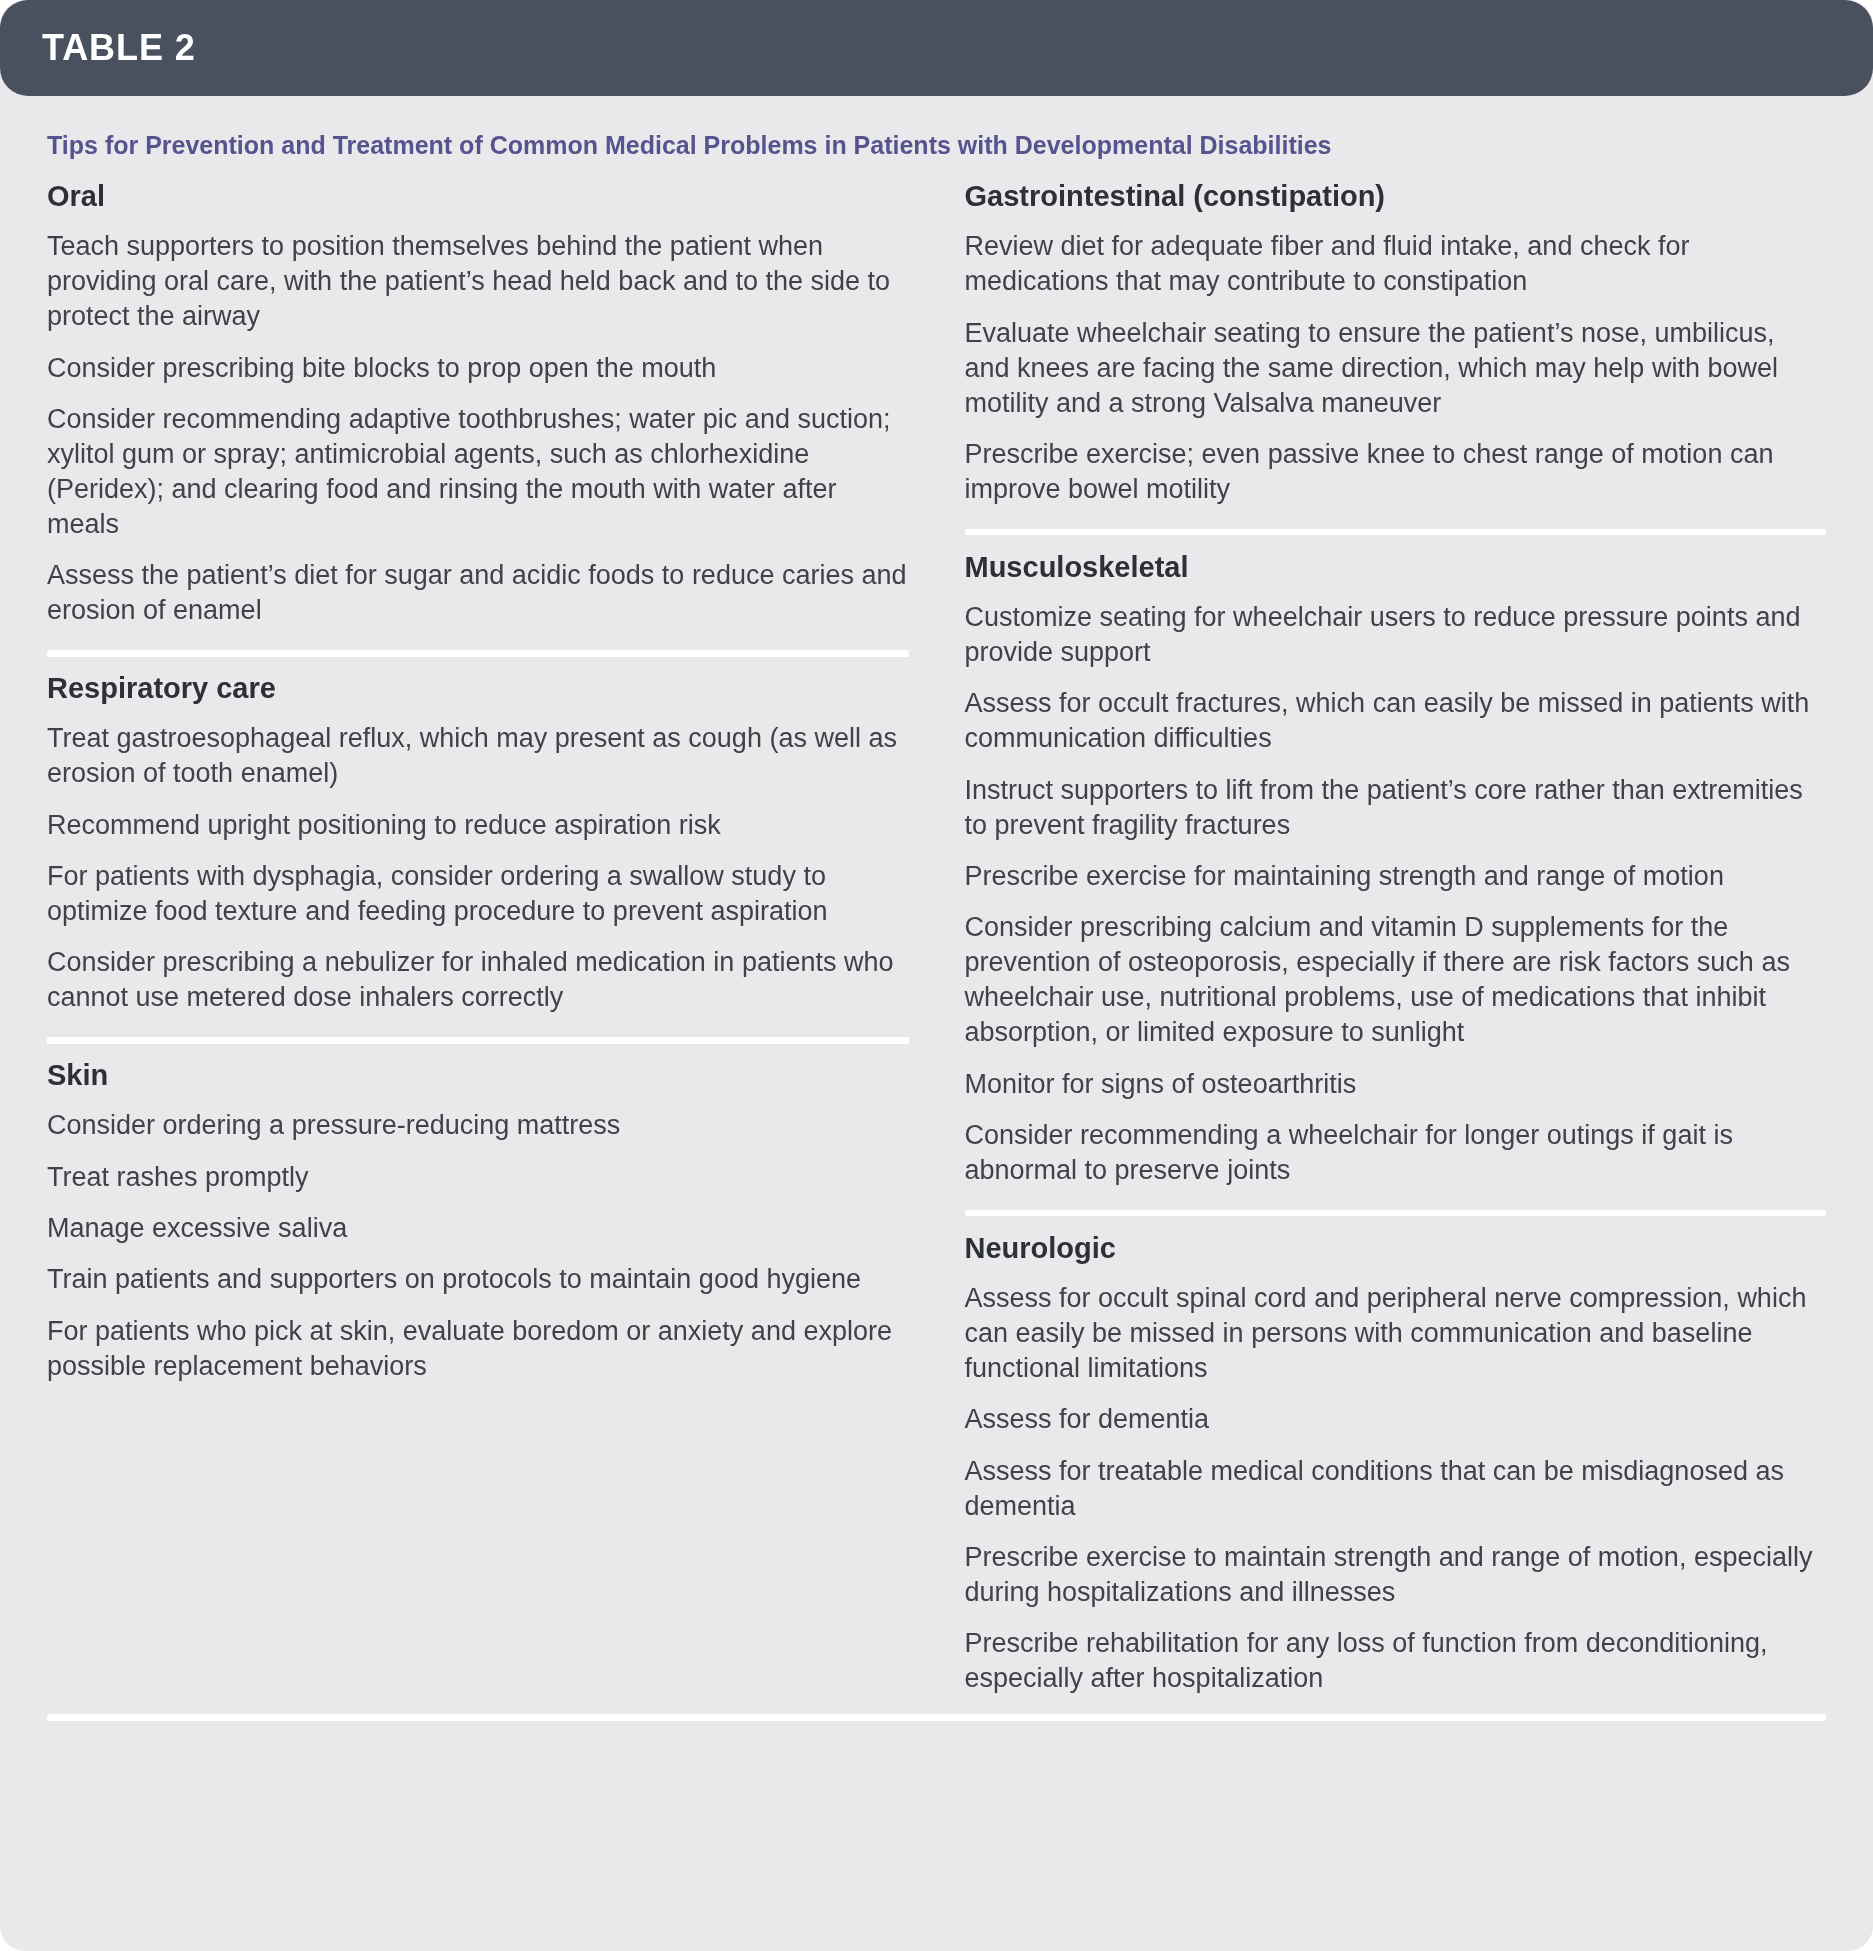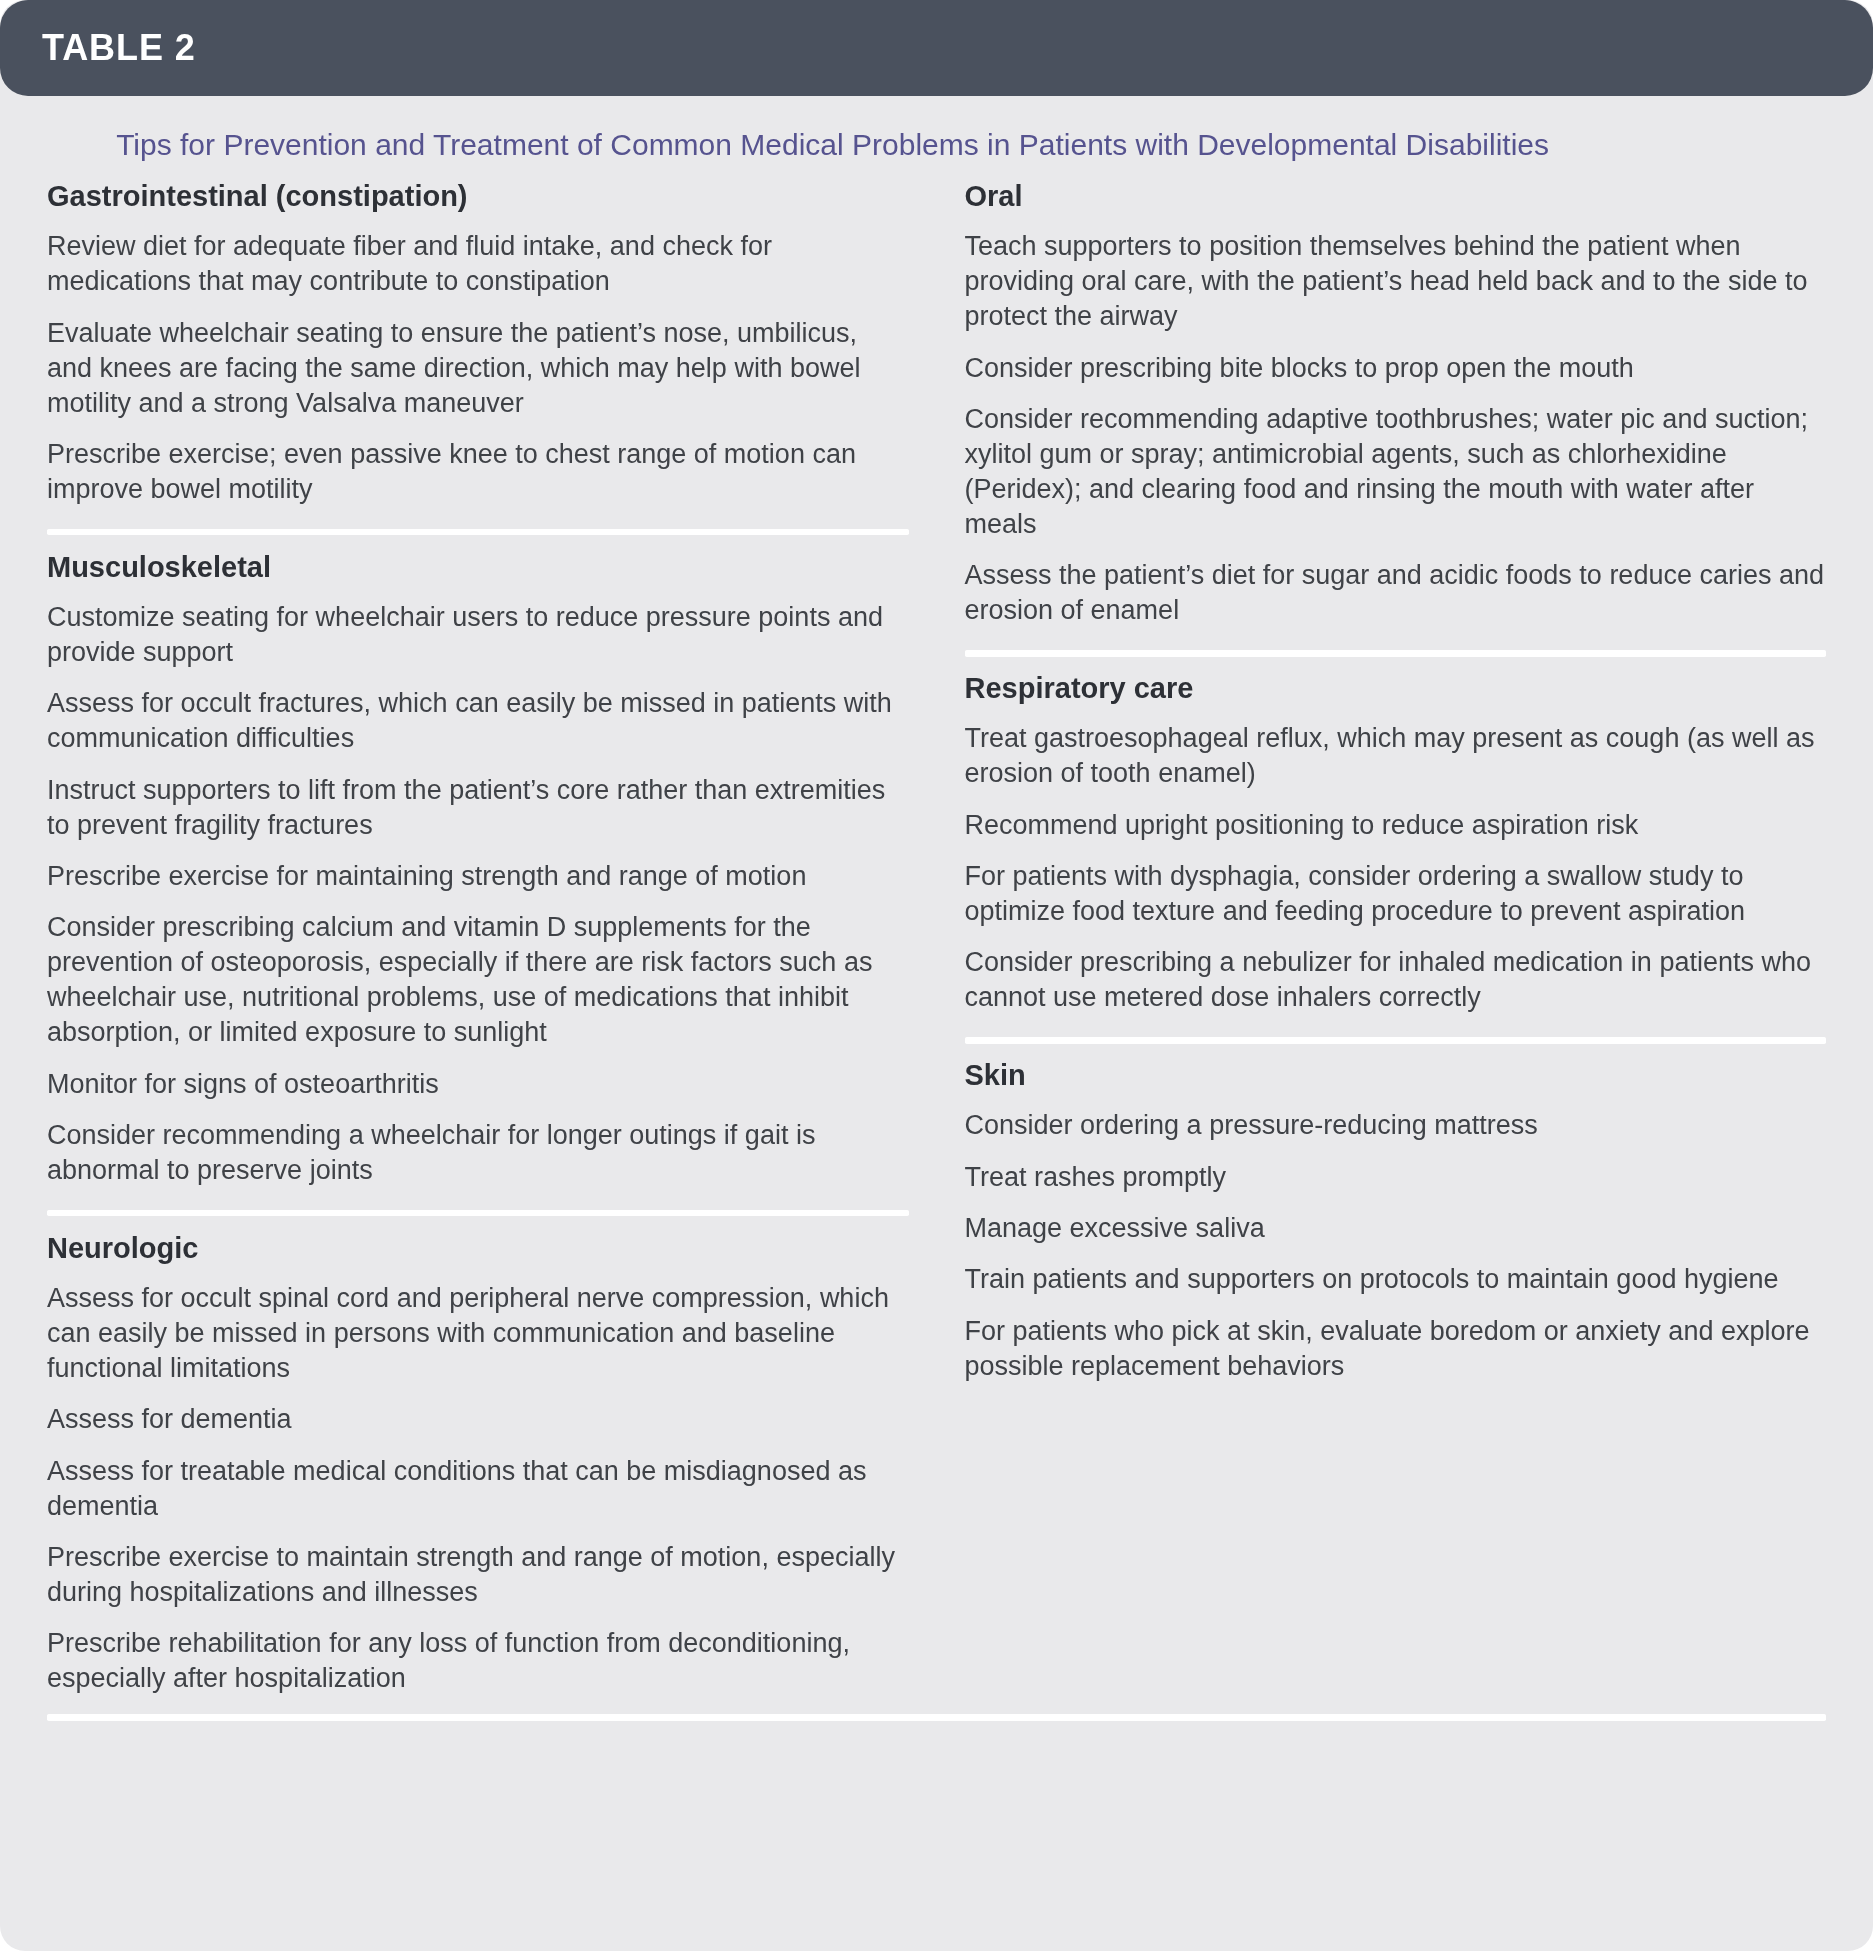--- a/index.html
+++ b/index.html
@@ -29,24 +29,23 @@
   .table-header .table-number {
     color: #ffffff;
     font-size: 36px;
     font-weight: bold;
     letter-spacing: 0.9px;
   }
   .table-title {
     margin: 22px 49px 7.2px 47px;
     max-width: 1502px;
     color: var(--title-color, #56538f);
-    font-size: 30px;
+    font-size: 25px;
     line-height: 54px;
-    font-weight: normal;
-    text-align: right;
+    font-weight: bold;
   }
   .columns {
     display: flex;
     gap: 56px;
     padding: 0 47px;
     align-items: flex-start;
   }
   .col {
     flex: 1 1 0;
     min-width: 0;
@@ -88,20 +87,46 @@
 <body>
 
 <div class="card">
   <div class="table-header">
     <span class="table-number">TABLE 2</span>
   </div>
   <h1 class="table-title">Tips for Prevention and Treatment of Common Medical Problems in Patients with Developmental Disabilities</h1>
   <div class="columns">
     <div class="col">
         <section>
+          <h2>Oral</h2>
+          <p class="tip">Teach supporters to position themselves behind the patient when providing oral care, with the patient’s head held back and to the side to protect the airway</p>
+          <p class="tip">Consider prescribing bite blocks to prop open the mouth</p>
+          <p class="tip">Consider recommending adaptive toothbrushes; water pic and suction; xylitol gum or spray; antimicrobial agents, such as chlorhexidine (Peridex); and clearing food and rinsing the mouth with water after meals</p>
+          <p class="tip">Assess the patient’s diet for sugar and acidic foods to reduce caries and erosion of enamel</p>
+        </section>
+        <div class="divider"></div>
+        <section>
+          <h2>Respiratory care</h2>
+          <p class="tip">Treat gastroesophageal reflux, which may present as cough (as well as erosion of tooth enamel)</p>
+          <p class="tip">Recommend upright positioning to reduce aspiration risk</p>
+          <p class="tip">For patients with dysphagia, consider ordering a swallow study to optimize food texture and feeding procedure to prevent aspiration</p>
+          <p class="tip">Consider prescribing a nebulizer for inhaled medication in patients who cannot use metered dose inhalers correctly</p>
+        </section>
+        <div class="divider"></div>
+        <section>
+          <h2>Skin</h2>
+          <p class="tip">Consider ordering a pressure-reducing mattress</p>
+          <p class="tip">Treat rashes promptly</p>
+          <p class="tip">Manage excessive saliva</p>
+          <p class="tip">Train patients and supporters on protocols to maintain good hygiene</p>
+          <p class="tip">For patients who pick at skin, evaluate boredom or anxiety and explore possible replacement behaviors</p>
+        </section>
+      </div>
+    <div class="col">
+        <section>
           <h2>Gastrointestinal (constipation)</h2>
           <p class="tip">Review diet for adequate fiber and fluid intake, and check for medications that may contribute to constipation</p>
           <p class="tip">Evaluate wheelchair seating to ensure the patient’s nose, umbilicus, and knees are facing the same direction, which may help with bowel motility and a strong Valsalva maneuver</p>
           <p class="tip">Prescribe exercise; even passive knee to chest range of motion can improve bowel motility</p>
         </section>
         <div class="divider"></div>
         <section>
           <h2>Musculoskeletal</h2>
           <p class="tip">Customize seating for wheelchair users to reduce pressure points and provide support</p>
           <p class="tip">Assess for occult fractures, which can easily be missed in patients with communication difficulties</p>
@@ -114,42 +139,16 @@
         <div class="divider"></div>
         <section>
           <h2>Neurologic</h2>
           <p class="tip">Assess for occult spinal cord and peripheral nerve compression, which can easily be missed in persons with communication and baseline functional limitations</p>
           <p class="tip">Assess for dementia</p>
           <p class="tip">Assess for treatable medical conditions that can be misdiagnosed as dementia</p>
           <p class="tip">Prescribe exercise to maintain strength and range of motion, especially during hospitalizations and illnesses</p>
           <p class="tip">Prescribe rehabilitation for any loss of function from deconditioning, especially after hospitalization</p>
         </section>
       </div>
-    <div class="col">
-        <section>
-          <h2>Oral</h2>
-          <p class="tip">Teach supporters to position themselves behind the patient when providing oral care, with the patient’s head held back and to the side to protect the airway</p>
-          <p class="tip">Consider prescribing bite blocks to prop open the mouth</p>
-          <p class="tip">Consider recommending adaptive toothbrushes; water pic and suction; xylitol gum or spray; antimicrobial agents, such as chlorhexidine (Peridex); and clearing food and rinsing the mouth with water after meals</p>
-          <p class="tip">Assess the patient’s diet for sugar and acidic foods to reduce caries and erosion of enamel</p>
-        </section>
-        <div class="divider"></div>
-        <section>
-          <h2>Respiratory care</h2>
-          <p class="tip">Treat gastroesophageal reflux, which may present as cough (as well as erosion of tooth enamel)</p>
-          <p class="tip">Recommend upright positioning to reduce aspiration risk</p>
-          <p class="tip">For patients with dysphagia, consider ordering a swallow study to optimize food texture and feeding procedure to prevent aspiration</p>
-          <p class="tip">Consider prescribing a nebulizer for inhaled medication in patients who cannot use metered dose inhalers correctly</p>
-        </section>
-        <div class="divider"></div>
-        <section>
-          <h2>Skin</h2>
-          <p class="tip">Consider ordering a pressure-reducing mattress</p>
-          <p class="tip">Treat rashes promptly</p>
-          <p class="tip">Manage excessive saliva</p>
-          <p class="tip">Train patients and supporters on protocols to maintain good hygiene</p>
-          <p class="tip">For patients who pick at skin, evaluate boredom or anxiety and explore possible replacement behaviors</p>
-        </section>
-      </div>
   </div>
   <div class="footer-divider"></div>
 </div>
 
 
 </body></html>

